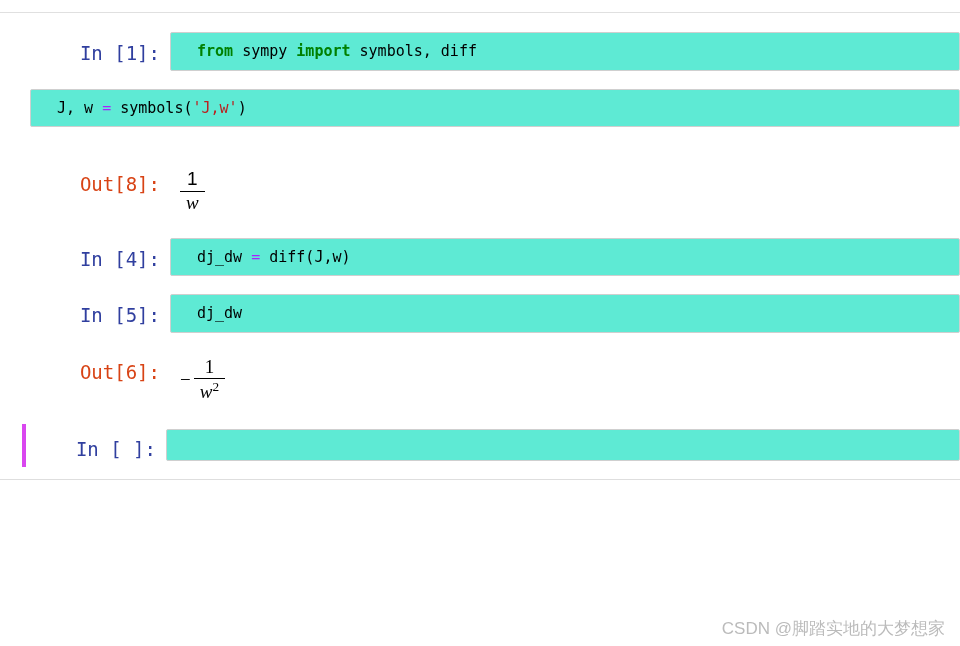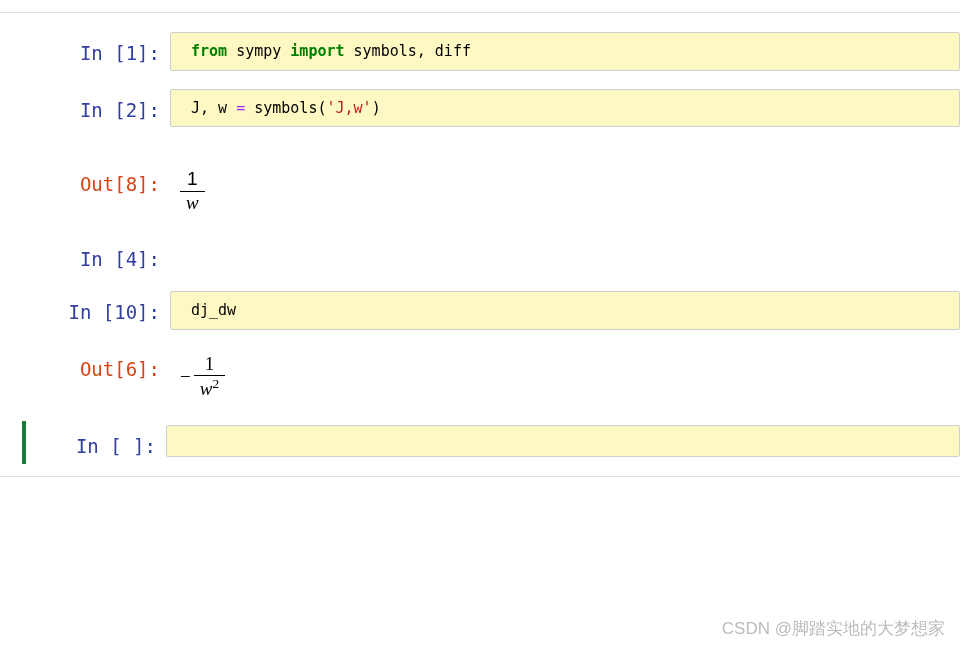--- a/index.html
+++ b/index.html
@@ -21,23 +21,24 @@
     .container {
       margin-left: 30px;
     }
     .cell {
       display: flex;
       align-items: flex-start;
       margin-bottom: 10px;
       padding: 4px 0;
     }
     .cell.selected {
-      border-left: 4px solid #15803d;
+      border-left: 4px solid #d946ef;
       padding-left: 4px;
       margin-left: -8px;
+      align-items: center;
     }
     .prompt {
       width: 140px;
       text-align: right;
       padding-right: 10px;
       font-family: monospace;
       font-size: 19px;
       line-height: 1.5;
       flex-shrink: 0;
       padding-top: 7px;
@@ -47,24 +48,24 @@
     }
     .prompt-in {
       color: #303F9F;
     }
     .prompt-out {
       color: #D84315;
       text-align: right;
     }
     .input-area {
       flex: 1;
-      background: #fef9c3;
+      background: #5eead4;
       border: 1px solid #cfcfcf;
       border-radius: 2px;
-      padding: 7px 20px;
+      padding: 7px 26px;
       font-family: monospace;
       font-size: 15px;
       line-height: 1.5;
       min-height: 32px;
       white-space: pre;
     }
     .output-area {
       flex: 1;
       padding: 5px 10px;
       font-size: 18px;
@@ -135,44 +136,44 @@
 <div class="top-divider"></div>
 
 <div class="container">
 
   <div class="cell">
     <div class="prompt prompt-in">In  [1]:</div>
     <div class="input-area"><span class="kw-green">from</span><span> sympy </span><span class="kw-green">import</span><span> symbols, diff</span></div>
   </div>
 
   <div class="cell">
-    <div class="prompt prompt-in">In  [2]:</div>
     <div class="input-area"><span>J, w </span><span class="kw-op">=</span><span> symbols(</span><span class="kw-red">'J,w'</span><span>)</span></div>
   </div>
 
   <div class="cell">
   </div>
 
 
   <div class="cell">
     <div class="prompt prompt-out">Out[8]:</div>
     <div class="output-area">
       <div class="frac">
         <span class="num">1</span>
         <span class="den">w</span>
       </div>
     </div>
   </div>
 
   <div class="cell">
     <div class="prompt prompt-in">In  [4]:</div>
+    <div class="input-area"><span>dj_dw </span><span class="kw-op">=</span><span> diff(J,w)</span></div>
   </div>
 
   <div class="cell">
-    <div class="prompt prompt-in">In [10]:</div>
+    <div class="prompt prompt-in">In [5]:</div>
     <div class="input-area"><span>dj_dw</span></div>
   </div>
 
   <div class="cell">
     <div class="prompt prompt-out">Out[6]:</div>
     <div class="output-area">
       <div class="frac-row">
         <span class="minus">−</span>
         <div class="frac">
           <span class="num">1</span>

